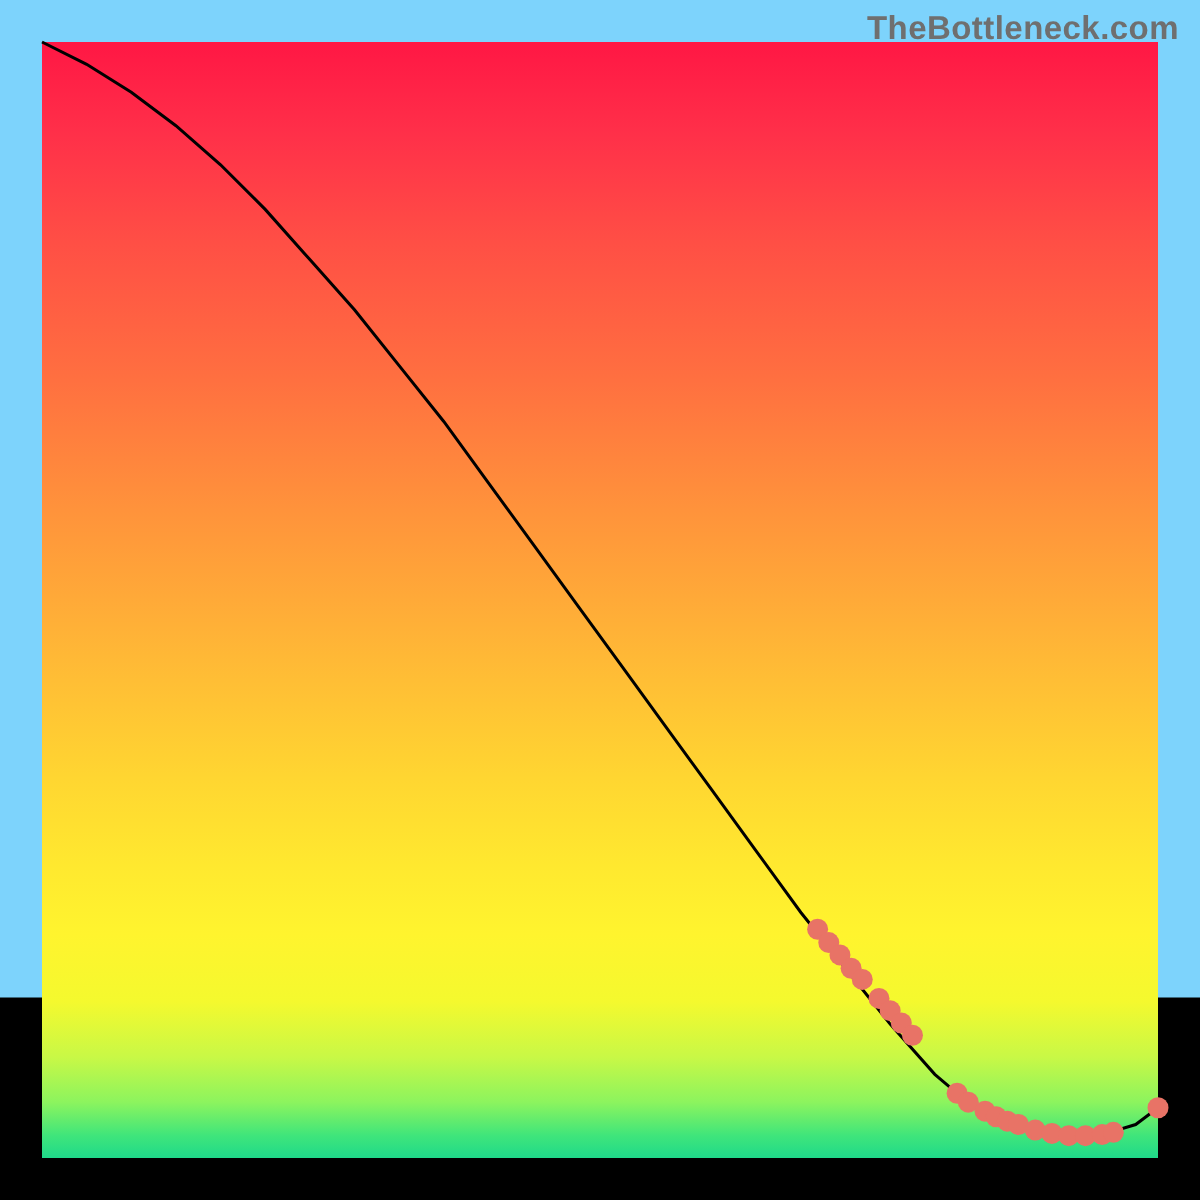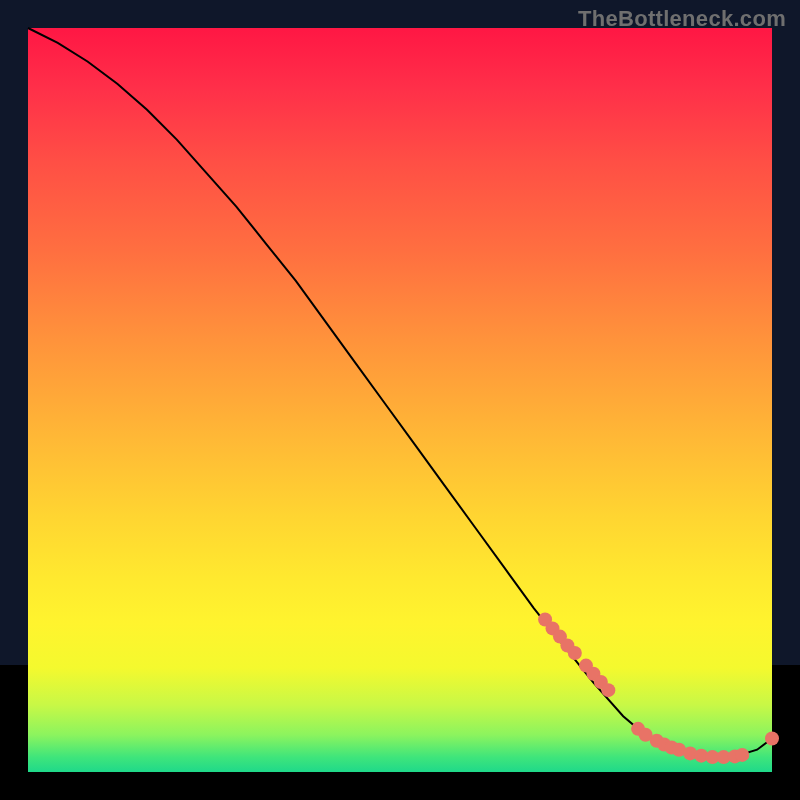--- a/index.html
+++ b/index.html
@@ -8,21 +8,21 @@
     width: 800px;
     height: 800px;
     background: #000;
     font-family: Arial, sans-serif;
     overflow: hidden;
   }
   .frame {
     position: relative;
     width: 800px;
     height: 665px;
-    background: #0f172a;
+    background: #7dd3fc;
   }
   .watermark {
     position: absolute;
     top: 6px;
     right: 14px;
     color: #6f6f6f;
     font-size: 22px;
     font-weight: 600;
     letter-spacing: 0.3px;
     z-index: 5;

